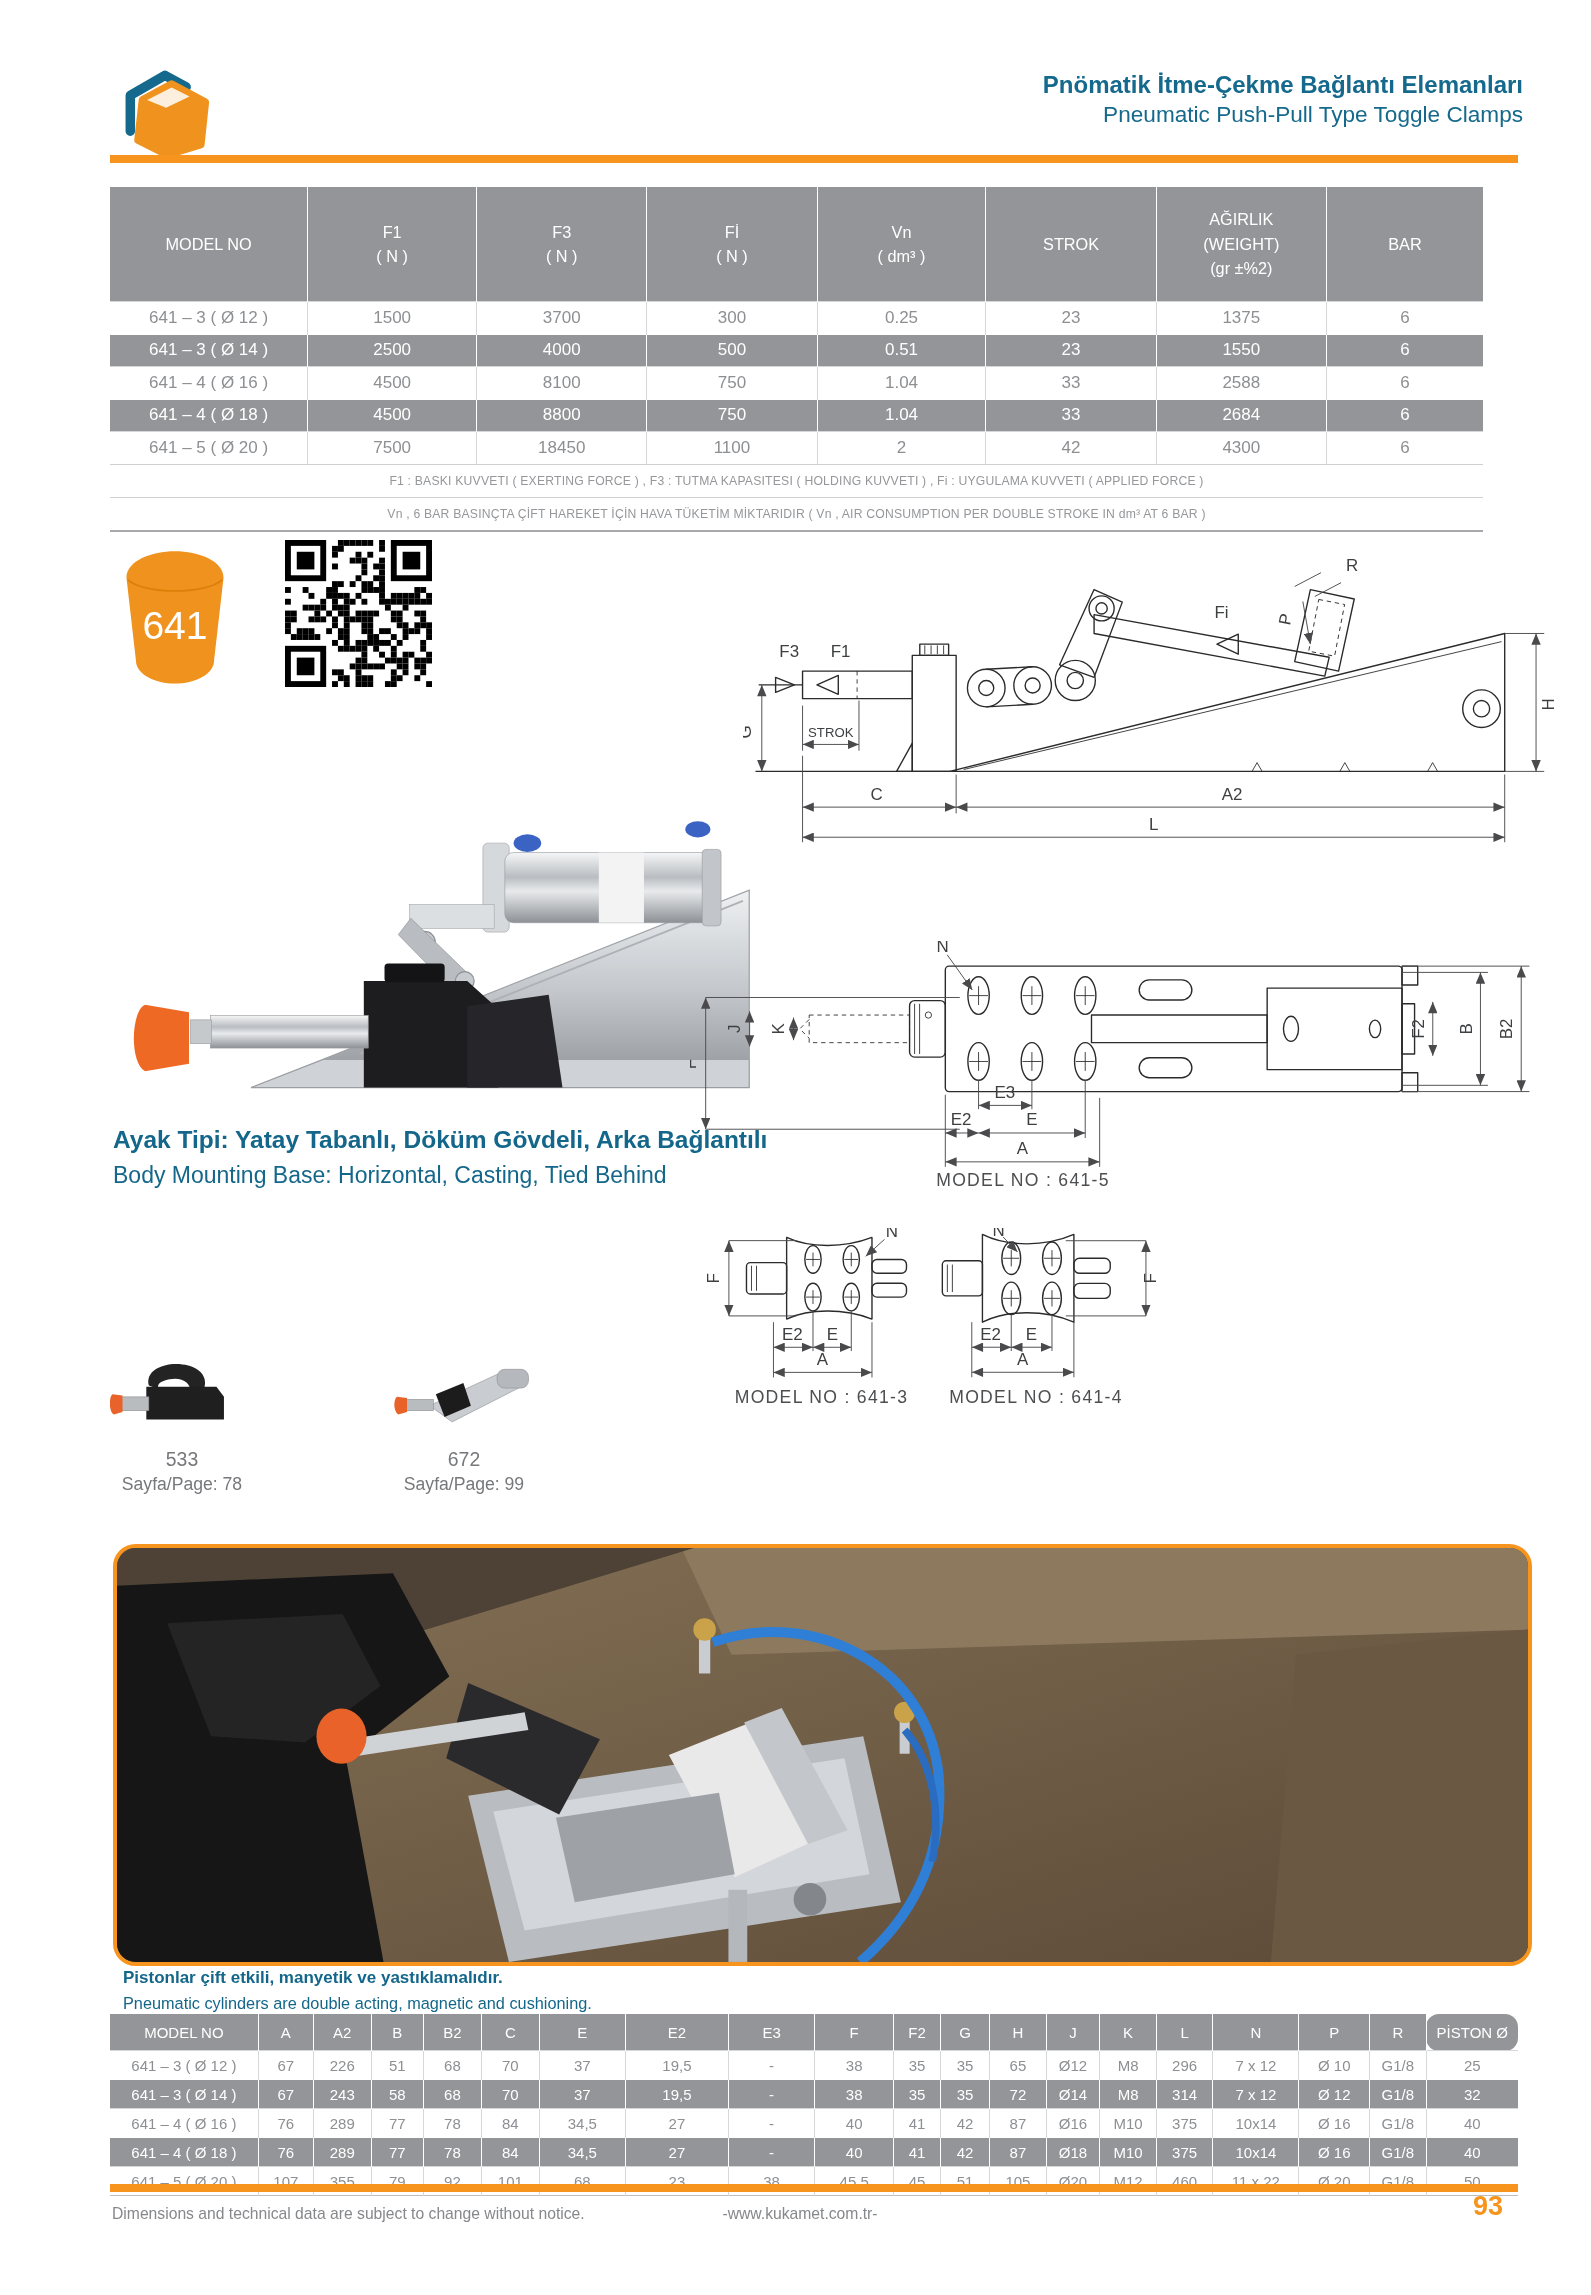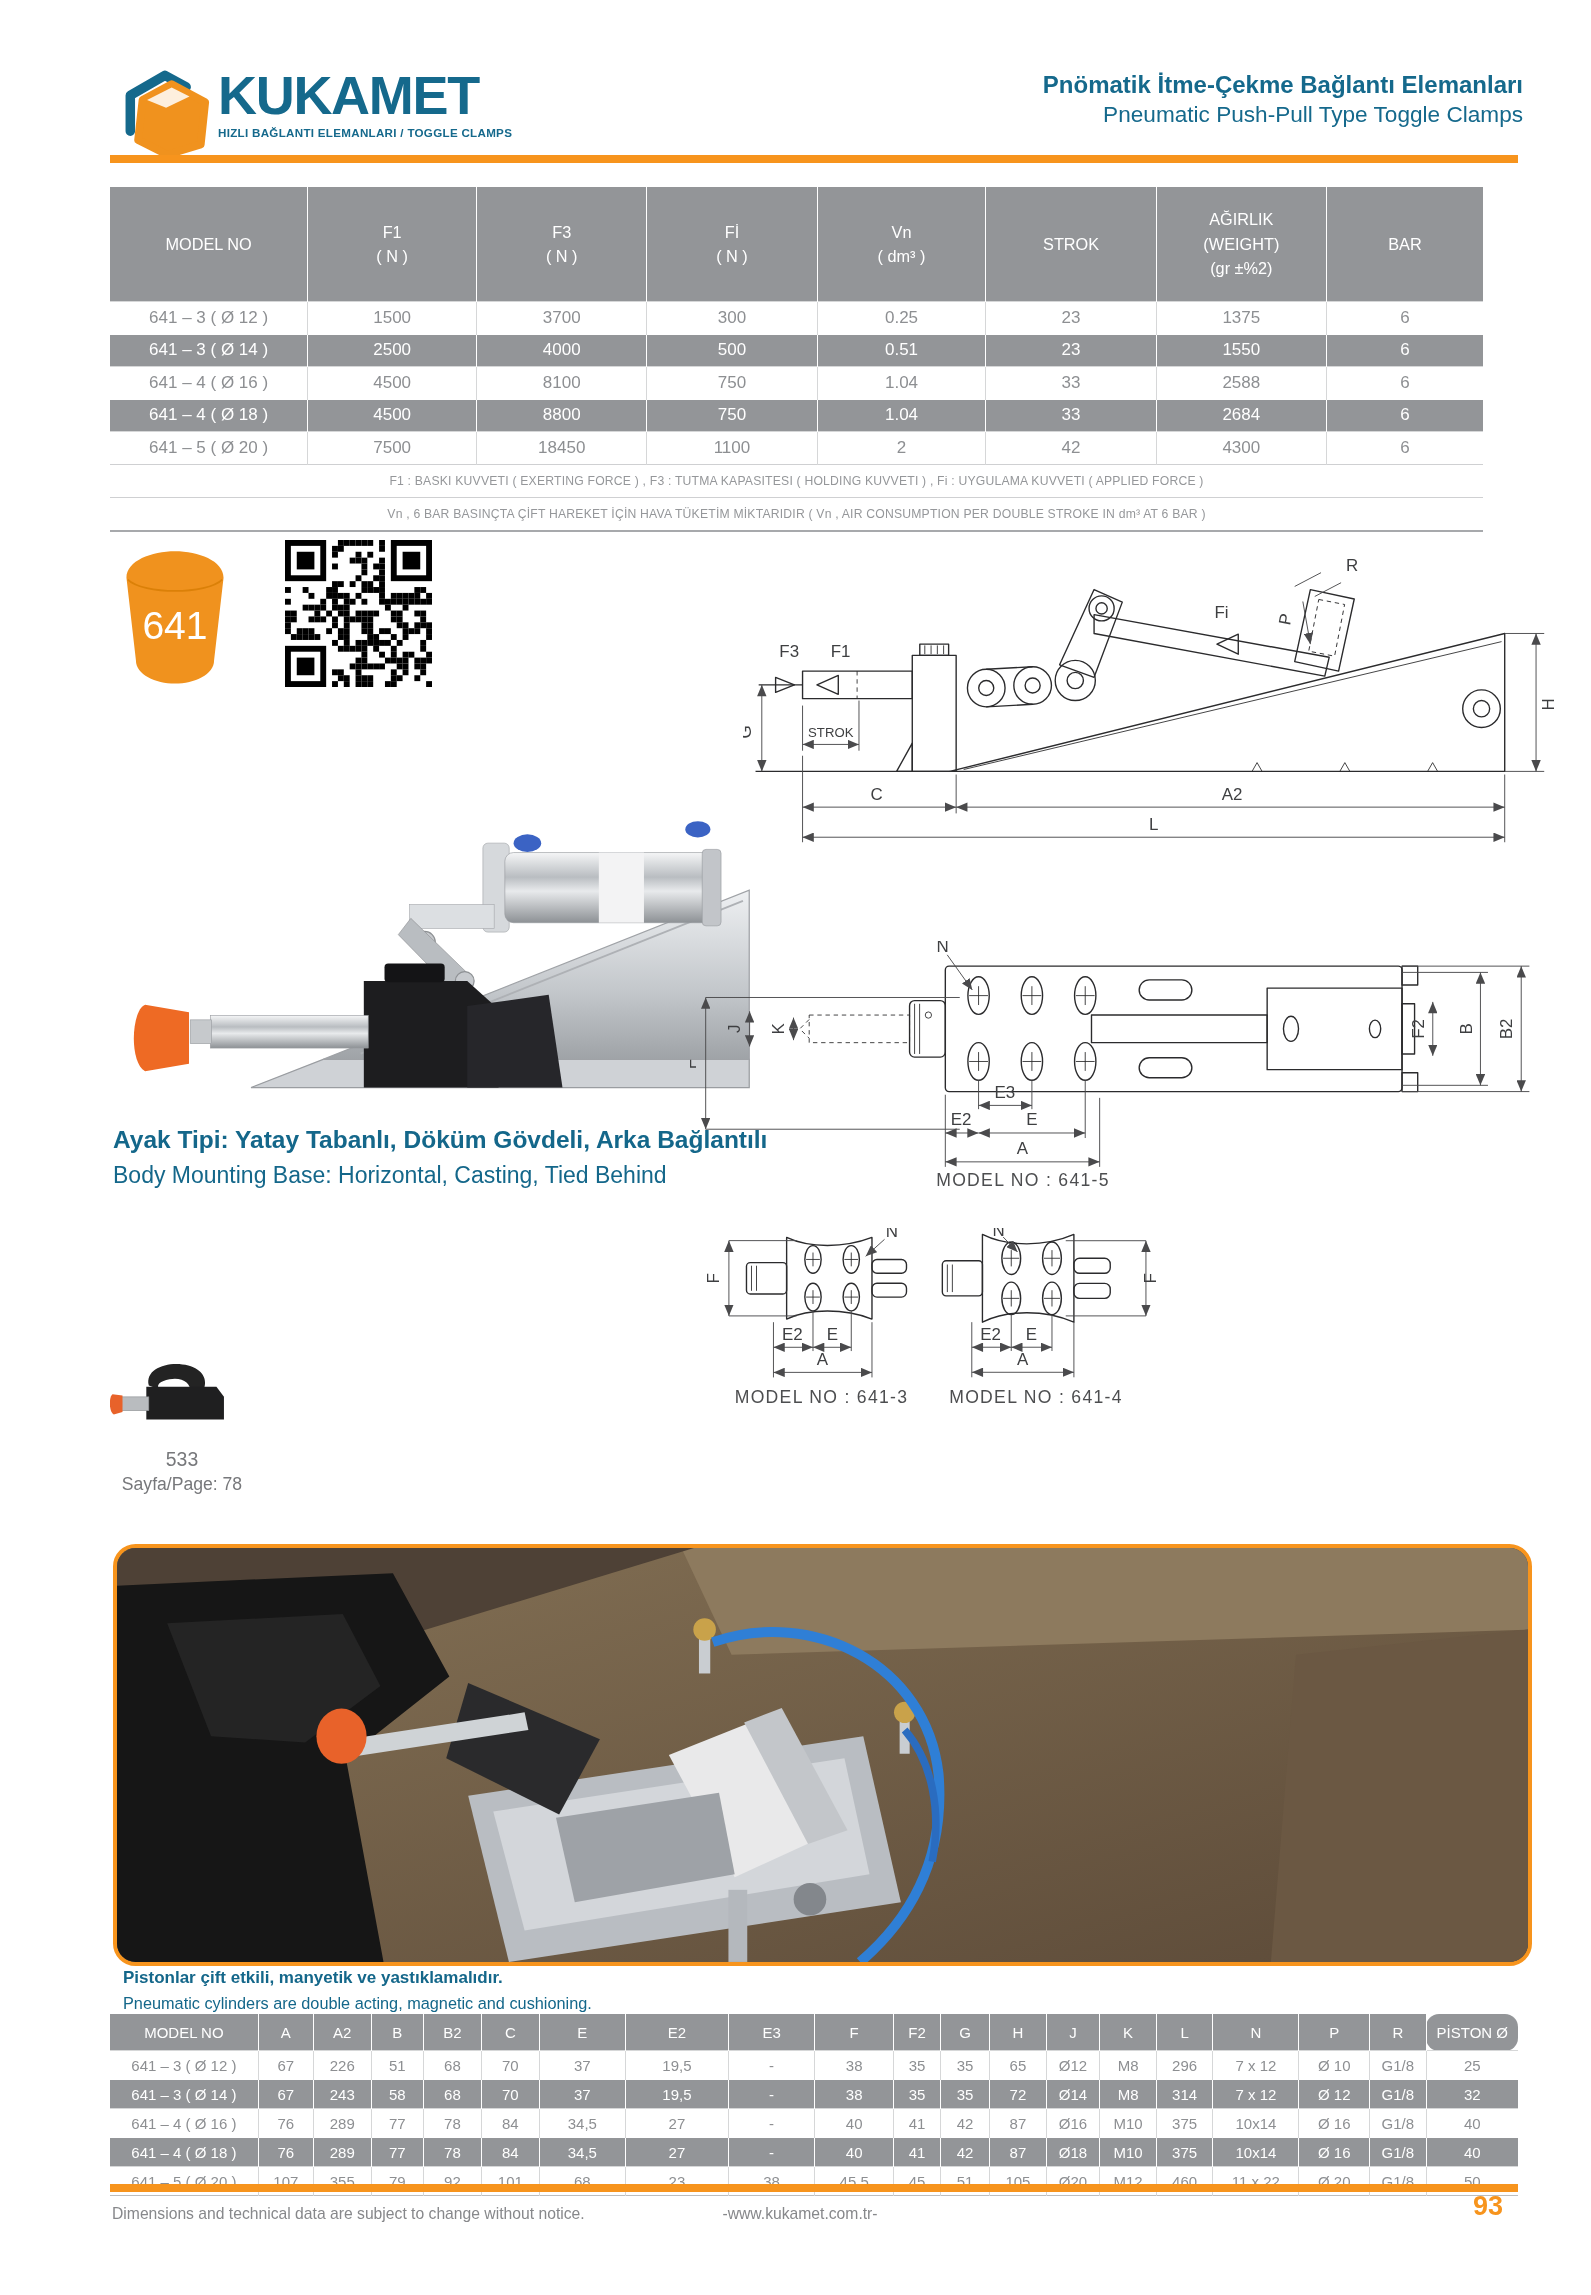--- a/index.html
+++ b/index.html
@@ -68,24 +68,20 @@
 </head>
 <body>
 
 <div id="page">
 
   <svg style="position:absolute;left:118px;top:63px" width="95" height="95" viewBox="0 0 170 170">
     <path d="M22,122 L22,58 L84,22 L122,43" fill="none" stroke="#15698c" stroke-width="17" stroke-linejoin="round" stroke-linecap="round"></path>
     <path d="M96,38 L156,70 L148,146 L88,164 L36,138 L44,66 Z" fill="#f0921e" stroke="#f0921e" stroke-width="14" stroke-linejoin="round"></path>
     <path d="M52,66 L96,44 L128,60 L86,80 Z" fill="#ffffff" opacity="0.85"></path>
   </svg>
-  <div class="brand-text">
-    <div class="brand-name">KUKAMET</div>
-    <div class="brand-tagline">HIZLI BAĞLANTI ELEMANLARI / TOGGLE CLAMPS</div>
-  </div>
   <div class="titles">
     <div class="title-tr">Pnömatik İtme-Çekme Bağlantı Elemanları</div>
     <div class="title-en">Pneumatic Push-Pull Type Toggle Clamps</div>
   </div>
   <div class="rule-orange" style="top:155px"></div>
 
   <table id="spec-table">
     <colgroup id="spec-cols">
         <col style="width: 14.4%;">
         <col style="width: 12.3%;">
@@ -702,20 +698,31 @@
   <div class="related" style="left:110px">
     <svg width="144" height="82" viewBox="0 0 230 130">
       <path d="M62,42 C55,14 95,2 125,10 C148,16 156,32 150,48 L128,52 C130,38 115,28 95,32 C80,35 74,40 78,48 Z" fill="#232323"></path>
       <path d="M58,44 L170,44 L182,60 L182,96 L58,96 Z" fill="#1f1f20"></path>
       <rect x="18" y="60" width="44" height="22" fill="#b9bcbf" stroke="#8e9194"></rect>
       <path d="M4,56 C-2,60 -2,84 6,88 L20,84 L20,58 Z" fill="#e8622a"></path>
     </svg>
     <div class="code">533</div>
     <div class="pref">Sayfa/Page: 78</div>
   </div>
+  <div class="related" style="left:392px">
+    <svg width="144" height="82" viewBox="0 0 230 130">
+      <polygon points="60,74 168,24 206,44 96,100" fill="#c9ccd0" stroke="#94979b"></polygon>
+      <rect x="168" y="16" width="50" height="30" rx="12" fill="#b5b8bc" stroke="#8e9194"></rect>
+      <polygon points="70,56 114,38 126,74 84,92" fill="#1c1c1d"></polygon>
+      <rect x="22" y="64" width="44" height="18" fill="#b9bcbf" stroke="#8e9194"></rect>
+      <path d="M8,60 C2,64 2,84 10,88 L24,84 L24,62 Z" fill="#e8622a"></path>
+    </svg>
+    <div class="code">672</div>
+    <div class="pref">Sayfa/Page: 99</div>
+  </div>
 
   <div class="photo-frame">
     <svg width="1411" height="414" viewBox="0 0 2250 660">
       <defs>
         <linearGradient id="woodg" x1="0" y1="0" x2="1" y2="1">
           <stop offset="0" stop-color="#84715​5"></stop>
             <stop offset="0" stop-color="#847155"></stop>
           <stop offset="1" stop-color="#5c4a38"></stop>
         </linearGradient>
       </defs>

